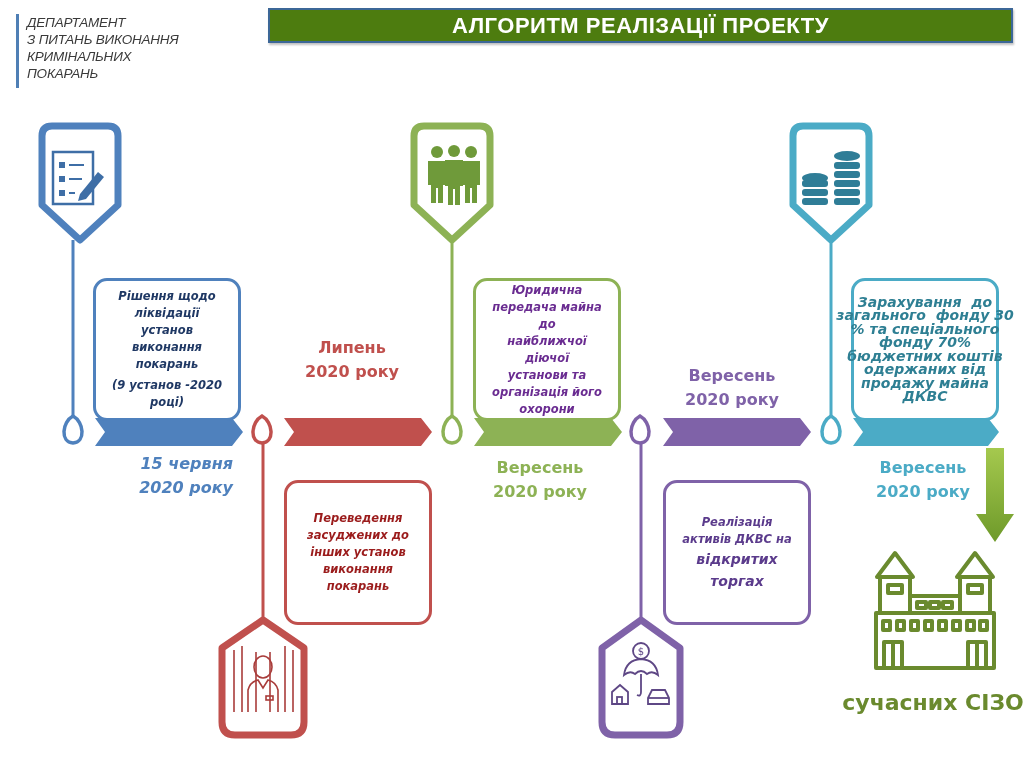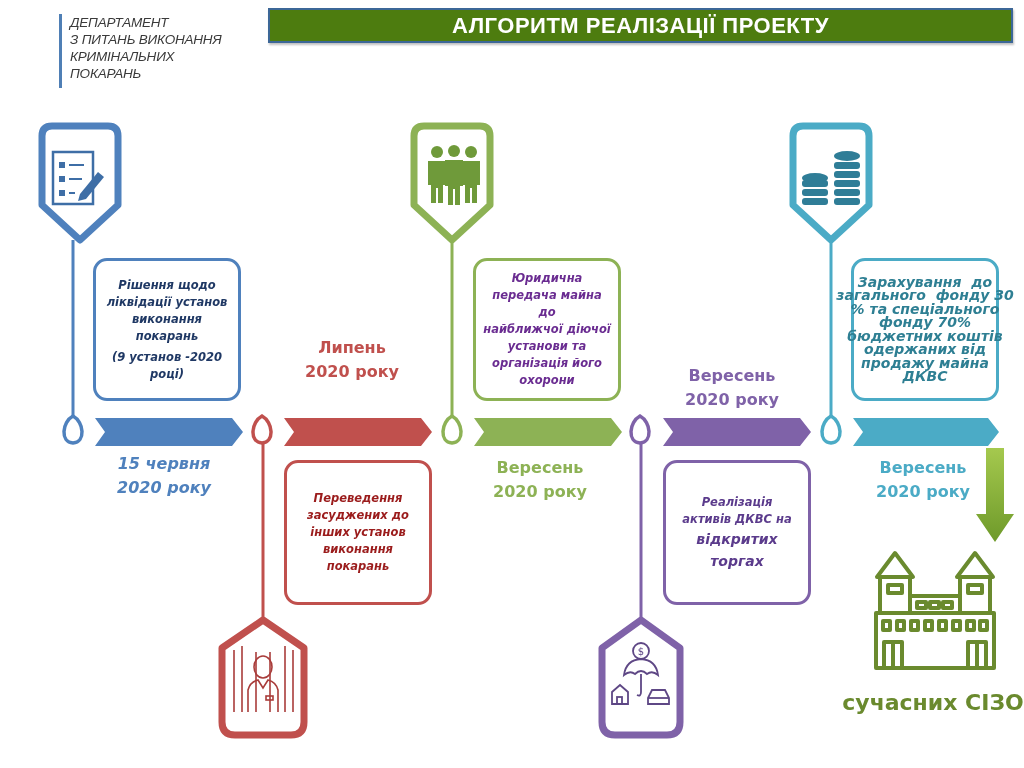--- a/index.html
+++ b/index.html
@@ -1,29 +1,29 @@
 <!DOCTYPE html>
 <html><head>
 <meta charset="utf-8">
 <style>
   * { box-sizing: border-box; margin: 0; padding: 0; }
   html, body { width: 1024px; height: 768px; background: #ffffff; overflow: hidden; }
   body { position: relative; font-family: "Liberation Sans", sans-serif; }
 
-  .dept { position: absolute; left: 16px; top: 14px; height: 74px; border-left: 3px solid #4f7fb5; padding-left: 8px; margin-left: 43px; }
+  .dept { position: absolute; left: 16px; top: 14px; height: 74px; border-left: 3px solid #4f7fb5; padding-left: 8px; }
   .dept div { font-family: "Liberation Sans", sans-serif; font-style: italic; font-size: 13.5px; line-height: 17px; color: #3a3a3a; letter-spacing: -0.2px; }
 
   .title-bar { position: absolute; left: 268px; top: 8px; width: 745px; height: 35px; background: #4d7c0f; border: 2px solid #3c6797; box-shadow: 1px 2px 2px rgba(0,0,0,0.25); display: flex; align-items: center; justify-content: center; }
   .title-bar span { color: #ffffff; font-family: "Liberation Sans", sans-serif; font-weight: bold; font-size: 22px; letter-spacing: 0.5px; }
 
   .abs { position: absolute; }
-  .box { position: absolute; border-radius: 14px; border: 3px solid; background: #fff; display: flex; align-items: center; justify-content: center; text-align: center; padding: 6px; }
+  .box { position: absolute; border-radius: 14px; border: 3px solid; background: #fff; display: flex; align-items: center; justify-content: center; text-align: center; padding: 14px; margin-top: 20px; }
   .box-text { font-family: "DejaVu Sans", sans-serif; font-style: italic; font-weight: bold; font-size: 11.5px; line-height: 17px; }
   .date { position: absolute; text-align: center; font-family: "DejaVu Sans", sans-serif; font-weight: bold; font-size: 16px; line-height: 24px; }
-  .date.italic { font-style: italic; }
+  .date.italic { font-style: italic; text-align: right; }
   .final-label { position: absolute; left: 842px; top: 686px; width: 182px; text-align: center; font-family: "DejaVu Sans", sans-serif; font-weight: bold; font-size: 22px; line-height: 33px; color: #6a8a2e; }
 </style>
 </head>
 <body>
 
 <div class="dept">
   <div>ДЕПАРТАМЕНТ</div>
   <div>З ПИТАНЬ ВИКОНАННЯ</div>
   <div>КРИМІНАЛЬНИХ</div>
   <div>ПОКАРАНЬ</div>

